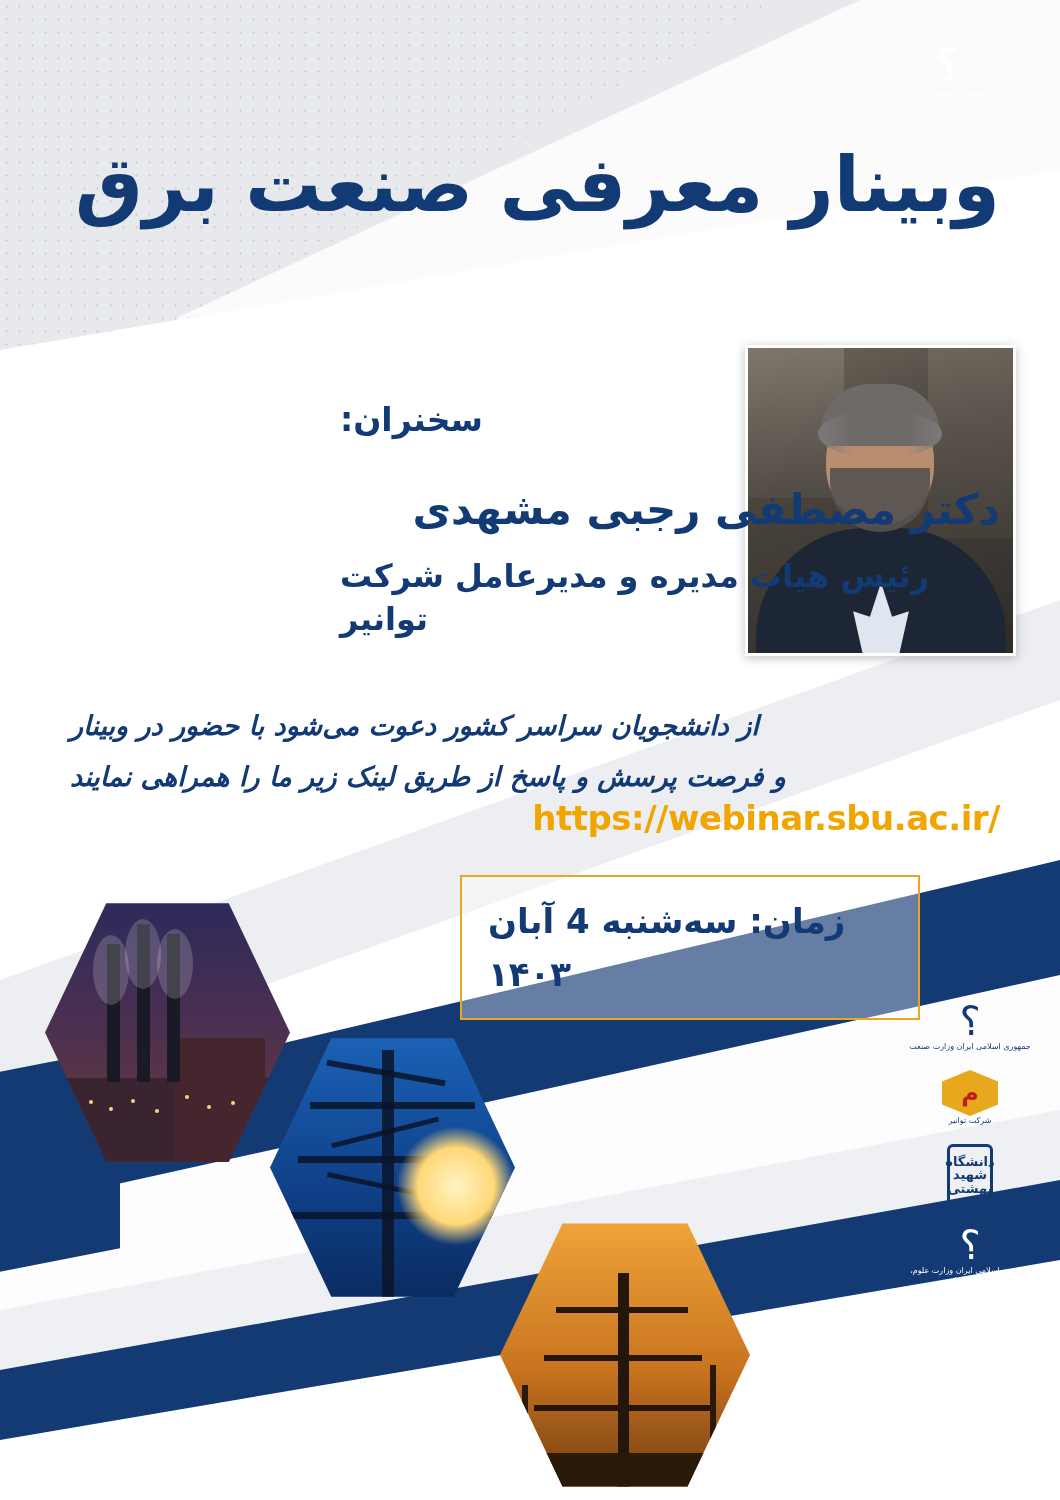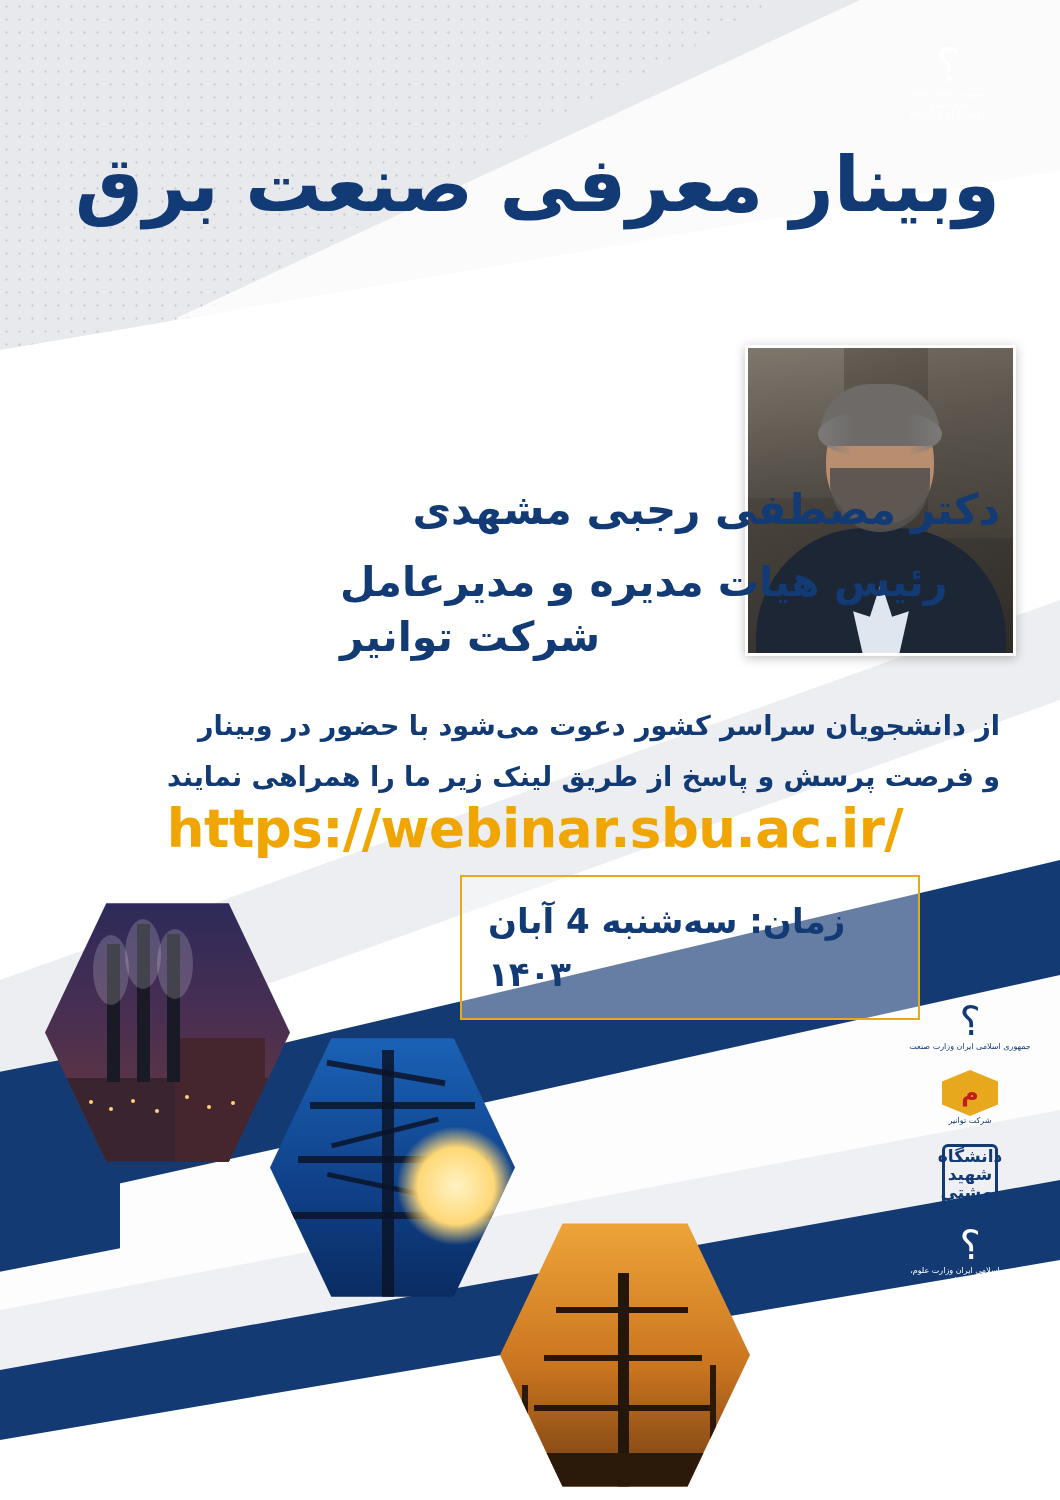--- a/index.html
+++ b/index.html
@@ -169,36 +169,37 @@
     font-size:33px;font-weight:bold;color:#123a74;direction:rtl;
   }
   .speaker-name{
     position:absolute;top:485px;right:60px;width:660px;
     text-align:right;
     font-size:42px;font-weight:bold;color:#123a74;direction:rtl;
   }
   .speaker-role{
     position:absolute;top:555px;right:60px;width:660px;
     text-align:left;
-    font-size:41px;font-weight:bold;color:#123a74;direction:rtl;
+    font-size:32px;font-weight:bold;color:#123a74;direction:rtl;
     line-height:1.35;
     margin-left:16px;
   }
 
   
   .invite{
     position:absolute;top:700px;right:60px;width:930px;
-    text-align:right;
+    text-align:left;
     font-size:27px;font-weight:bold;color:#123a74;direction:rtl;
     line-height:1.9;
+    font-style:italic;
   }
   .link{
     position:absolute;top:798px;right:60px;width:930px;
-    text-align:center;
-    font-size:53px;font-weight:bold;color:#f0a500;direction:ltr;
+    text-align:right;
+    font-size:34px;font-weight:bold;color:#f0a500;direction:ltr;
     letter-spacing:-.5px;
   }
   .link span{display:inline-block;}
 
   
   .datebox{
     position:absolute;top:875px;left:460px;width:460px;height:145px;
     border:2px solid #e8a81e;
     background:rgba(255,255,255,.35);
     display:flex;flex-direction:column;justify-content:center;
@@ -238,22 +239,22 @@
   .logo-item{text-align:center;color:#123a74;}
   .logo-item .glyph{font-size:40px;line-height:42px;color:#123a74;}
   .logo-item .cap{font-size:8px;line-height:10px;color:#123a74;}
   .logo-tavanir .mark{
     width:56px;height:46px;margin:0 auto;
     background:#e8a81e;
     clip-path:polygon(50% 0,100% 25%,100% 75%,50% 100%,0 75%,0 25%);
     color:#c01d1d;font-size:24px;font-weight:bold;line-height:46px;
   }
   .logo-sbu .mark{
-    width:56px;height:62px;margin:0 auto;border:3px solid #123a74;border-radius:6px;
-    color:#123a74;font-size:17px;font-weight:bold;line-height:1.05;
+    width:46px;height:62px;margin:0 auto;border:3px solid #123a74;border-radius:6px;
+    color:#123a74;font-size:13px;font-weight:bold;line-height:1.05;
     display:flex;align-items:center;justify-content:center;text-align:center;
     padding:3px;box-sizing:border-box;
   }
   .logo-star .mark{
     width:54px;height:54px;margin:0 auto;color:#fff;font-size:40px;line-height:54px;
   }
   .logos .white{color:#ffffff;}
   .logos .white .glyph{color:#ffffff;}
   .logos .white .cap{color:#ffffff;}
 </style>
@@ -291,20 +292,21 @@
     <div class="shoulders"></div>
     <div class="shirt"></div>
     <div class="collar-l"></div>
     <div class="collar-r"></div>
     <div class="head"></div>
     <div class="beard"></div>
     <div class="hair"></div>
     <div class="hair-side"></div>
   </div>
 
+  <div class="speakers-label">سخنران:</div>
   <div class="speaker-name">دکتر مصطفی رجبی مشهدی</div>
   <div class="speaker-role">رئیس هیات مدیره و مدیرعامل شرکت توانیر</div>
 
   <div class="invite">
     <div>از دانشجویان سراسر کشور دعوت می‌شود با حضور در وبینار</div>
     <div>و فرصت پرسش و پاسخ از طریق لینک زیر ما را همراهی نمایند</div>
   </div>
   <div class="link">
     <span>https://webinar.sbu.ac.ir/</span>
   </div>

